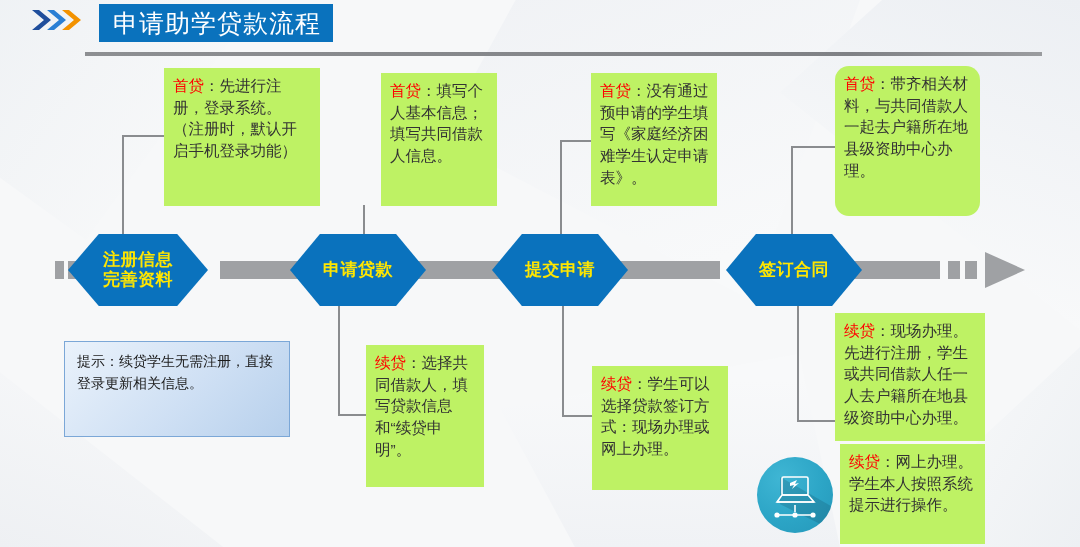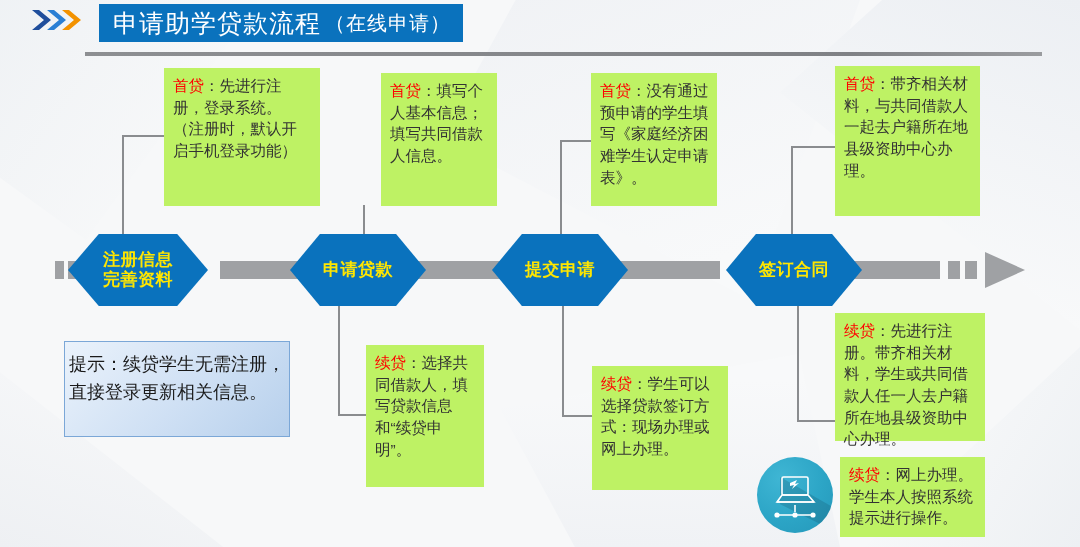--- a/index.html
+++ b/index.html
@@ -71,22 +71,22 @@
     box-sizing:border-box; text-align:left;
   }
   .gbox .tag { color:#ff0000; }
 
   
   .tipbox {
     position:absolute; left:64px; top:341px; width:226px; height:96px;
     background:linear-gradient(135deg,#eaf2fb 0%, #cfe0f4 55%, #b7d0ec 100%);
     border:1px solid #7ba7d7;
     font-family:"Liberation Serif", serif;
-    font-size:18px; line-height:1.55; color:#1a1a1a;
-    padding:9px 4px; box-sizing:border-box; text-align:left;
+    font-size:14px; line-height:1.55; color:#1a1a1a;
+    padding:9px 12px; box-sizing:border-box; text-align:left;
   }
 
   
   .conn { position:absolute; background:#8a8c8f; }
   .conn-v { width:2px; }
   .conn-h { height:2px; }
 
   
   .icon-circle {
     position:absolute; left:757px; top:457px; width:76px; height:76px;
@@ -114,21 +114,20 @@
 <div class="chevrons">
   <svg width="56" height="28" viewBox="0 0 56 28">
     <path d="M2 4 L14 14 L2 24 L9 24 L21 14 L9 4 Z" fill="#1f4e9c"></path>
     <path d="M17 4 L29 14 L17 24 L24 24 L36 14 L24 4 Z" fill="#2a7fd4"></path>
     <path d="M32 4 L44 14 L32 24 L39 24 L51 14 L39 4 Z" fill="#f39200"></path>
   </svg>
 </div>
 
 <div class="title-box">
   <span class="title-main">申请助学贷款流程</span>
-  <span class="title-sub">（在线申请）</span>
 </div>
 <div class="divider"></div>
 
 <div class="tl-bar">
   <div class="tl-dash" style="left:0px;   width:9px;"></div>
   <div class="tl-dash" style="left:13px;  width:9px;"></div>
   <div class="tl-seg" style="left:26px;  width:50px;"></div>
   <div class="tl-seg" style="left:165px; width:110px;"></div>
   <div class="tl-seg" style="left:355px; width:110px;"></div>
   <div class="tl-seg" style="left:545px; width:120px;"></div>
@@ -174,34 +173,34 @@
 
 <div class="gbox" style="left:164px; top:68px; width:156px; height:138px;">
   <span class="tag">首贷</span><span>：</span><span>先进行注册，登录系统。（注册时，默认开启手机登录功能）</span>
 </div>
 <div class="gbox" style="left:381px; top:73px; width:116px; height:133px;">
   <span class="tag">首贷</span><span>：</span><span>填写个人基本信息；填写共同借款人信息。</span>
 </div>
 <div class="gbox" style="left:591px; top:73px; width:126px; height:133px;">
   <span class="tag">首贷</span><span>：</span><span>没有通过预申请的学生填写《家庭经济困难学生认定申请表》。</span>
 </div>
-<div class="gbox" style="left:835px; top:66px; width:145px; height:150px;">
+<div class="gbox" style="left:835px; top:66px; width:145px; height:150px;border-radius:14px;">
   <span class="tag">首贷</span><span>：</span><span>带齐相关材料，与共同借款人一起去户籍所在地县级资助中心办理。</span>
 </div>
 
 <div class="gbox" style="left:366px; top:345px; width:118px; height:142px;">
   <span class="tag">续贷</span><span>：</span><span>选择共同借款人，填写贷款信息和“续贷申明”。</span>
 </div>
 <div class="gbox" style="left:592px; top:366px; width:136px; height:124px;">
   <span class="tag">续贷</span><span>：</span><span>学生可以选择贷款签订方式：现场办理或网上办理。</span>
 </div>
 <div class="gbox" style="left:835px; top:313px; width:150px; height:128px;">
-  <span class="tag">续贷</span><span>：</span><span>先进行注册。带齐相关材料，学生或共同借款人任一人去户籍所在地县级资助中心办理。</span>
-</div>
-<div class="gbox" style="left:840px; top:457px; width:145px; height:80px;">
+  <span class="tag">续贷</span><span>：</span><span>现场办理。先进行注册，学生或共同借款人任一人去户籍所在地县级资助中心办理。</span>
+</div>
+<div class="gbox" style="left:840px; top:444px; width:145px; height:100px;">
   <span class="tag">续贷</span><span>：</span><span>网上办理。学生本人按照系统提示进行操作。</span>
 </div>
 
 <div class="tipbox">
   <span>提示：续贷学生无需注册，直接登录更新相关信息。</span>
 </div>
 
 <div class="icon-circle">
   <div class="shadow"></div>
   <svg width="76" height="76" viewBox="0 0 76 76">

